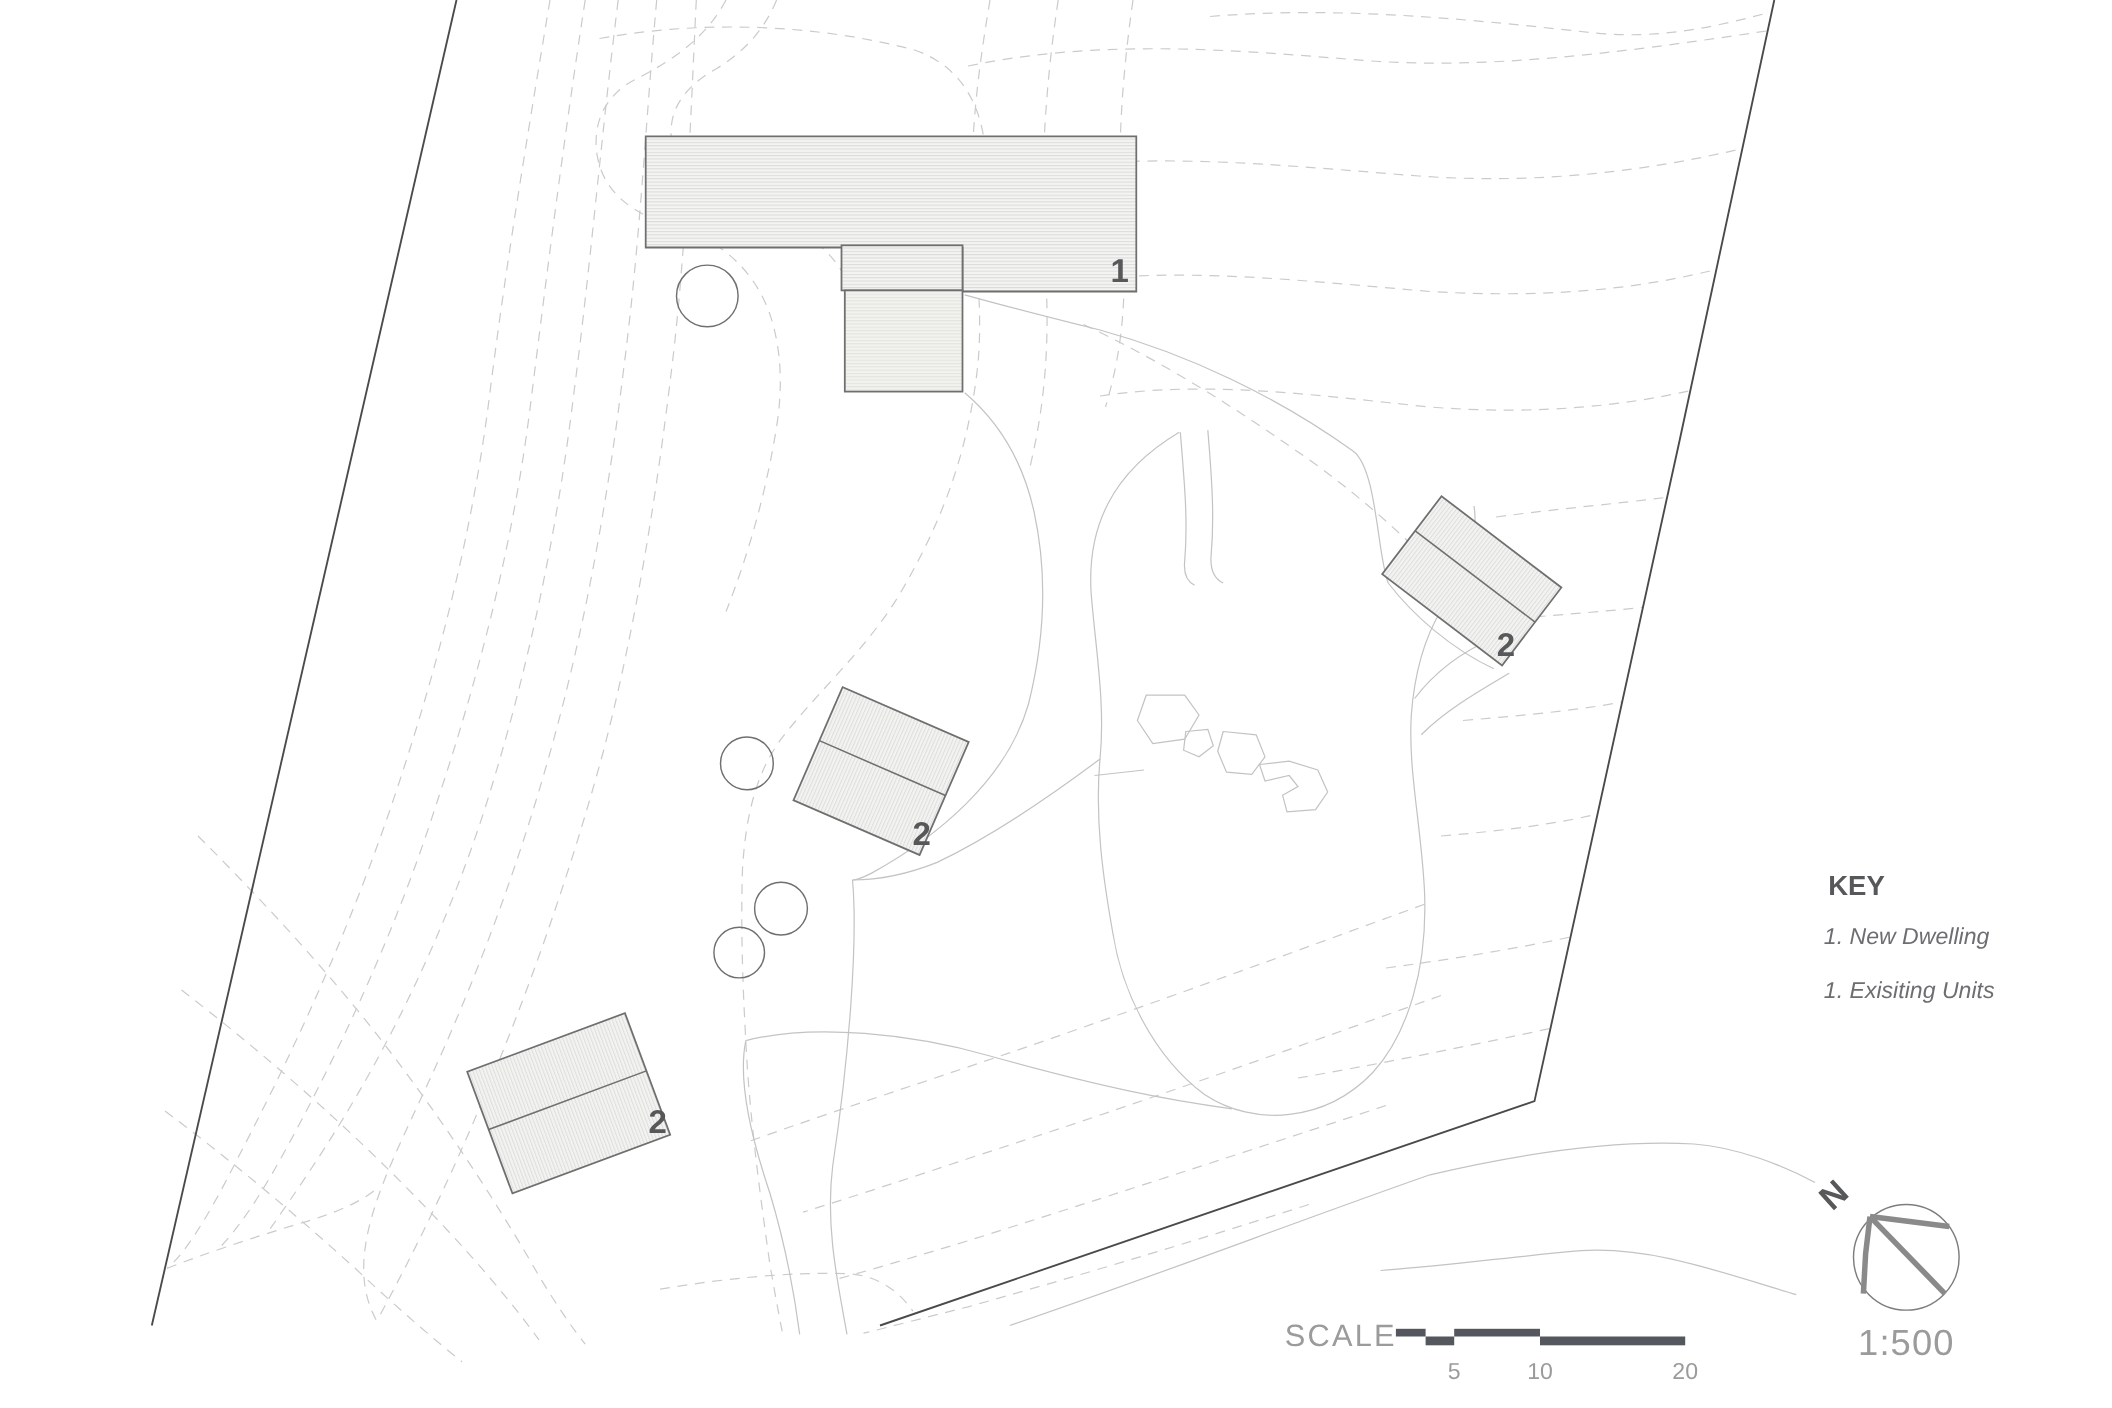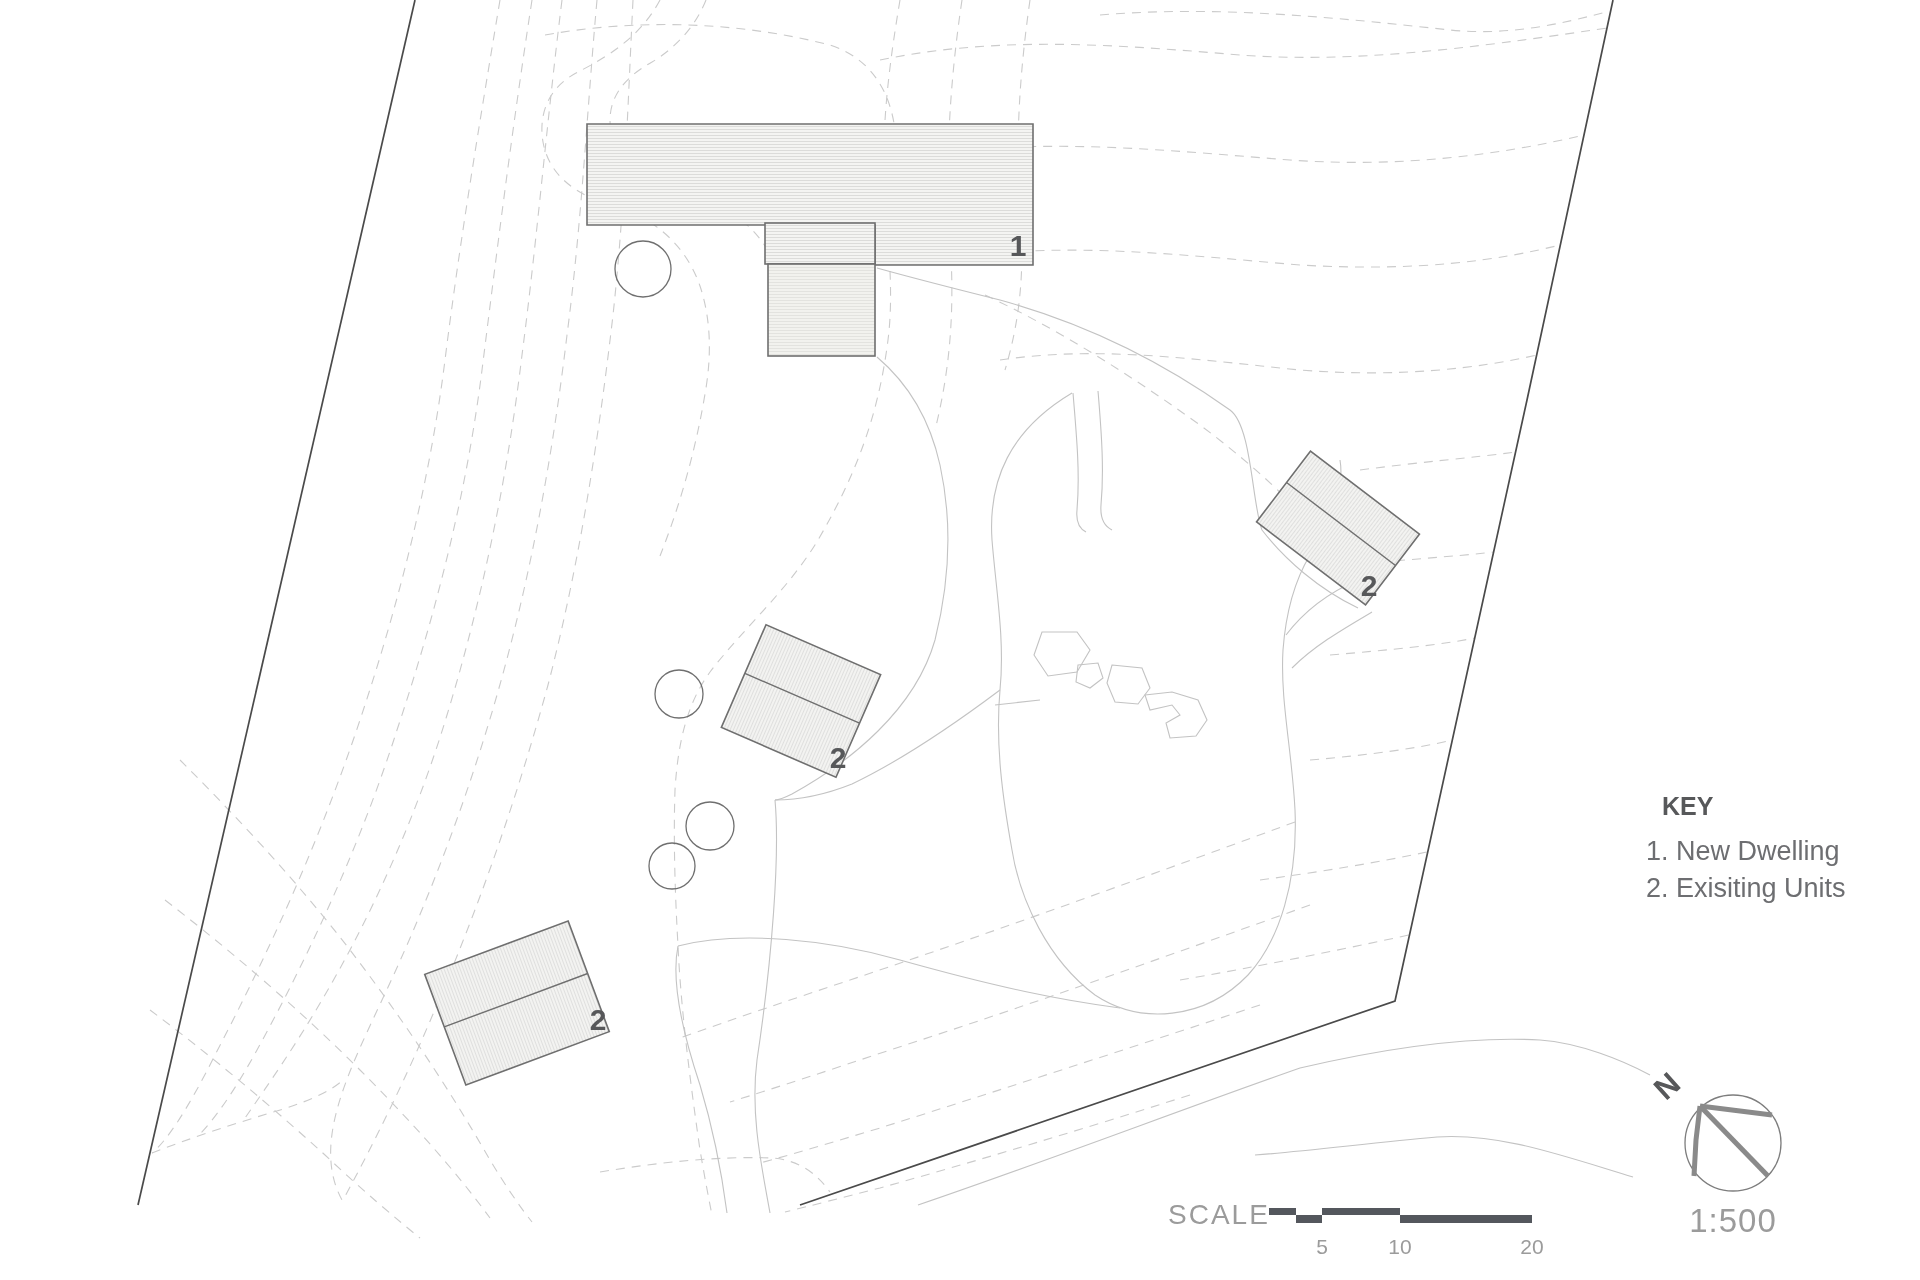--- a/index.html
+++ b/index.html
@@ -21,21 +21,21 @@
   .bld-num{font-size:30px;font-weight:700;fill:var(--text-dark);text-anchor:middle;}
   .scale-word{font-size:28px;letter-spacing:2px;fill:var(--text-light);}
   .scale-num{font-size:21px;fill:var(--text-light);text-anchor:middle;}
   .seg{fill:var(--scalebar);}
   .north-ray{stroke:#8a8a8a;stroke-width:5;fill:none;}
   .north-circ{fill:none;stroke:#7d7d7d;stroke-width:1.3;}
   .north-n{font-size:31px;font-weight:700;fill:var(--text-dark);text-anchor:middle;}
   .ratio{font-size:33px;letter-spacing:1px;fill:var(--text-light);text-anchor:middle;}
   .key{position:absolute;left:1646px;top:792px;}
   .key-title{font-size:25px;font-weight:700;color:var(--text-dark);margin:0 0 12px 16px;}
-  .key-item{font-size:27px;color:var(--text-mid);line-height:37px;margin:0;}
+  .key-item{font-size:21px;color:var(--text-mid);line-height:37px;margin:12px;font-style:italic;}
 </style>
 </head>
 <body>
 
 <div class="stage">
 <svg width="1920" height="1280" viewBox="0 0 1920 1280">
   <defs>
     <pattern id="hatchH" width="4" height="3" patternUnits="userSpaceOnUse">
       <rect width="4" height="3" fill="#f4f4f2"></rect>
       <path d="M0,0.5 H4" stroke="#dcdcda" stroke-width="1"></path>
@@ -176,15 +176,15 @@
     <path class="north-ray" d="M1700,1106 L1768,1176"></path>
     <path class="north-ray" d="M1700,1106 L1696,1140 L1694,1176"></path>
     <text class="north-n" transform="translate(1674,1094) rotate(-42)">N</text>
     <text class="ratio" x="1733" y="1232">1:500</text>
   </g>
 </svg>
 
 <div class="key">
   <p class="key-title">KEY</p>
   <p class="key-item">1. New Dwelling</p>
-  <p class="key-item">2. Exisiting Units</p>
+  <p class="key-item">1. Exisiting Units</p>
 </div>
 </div>
 
 </body></html>

